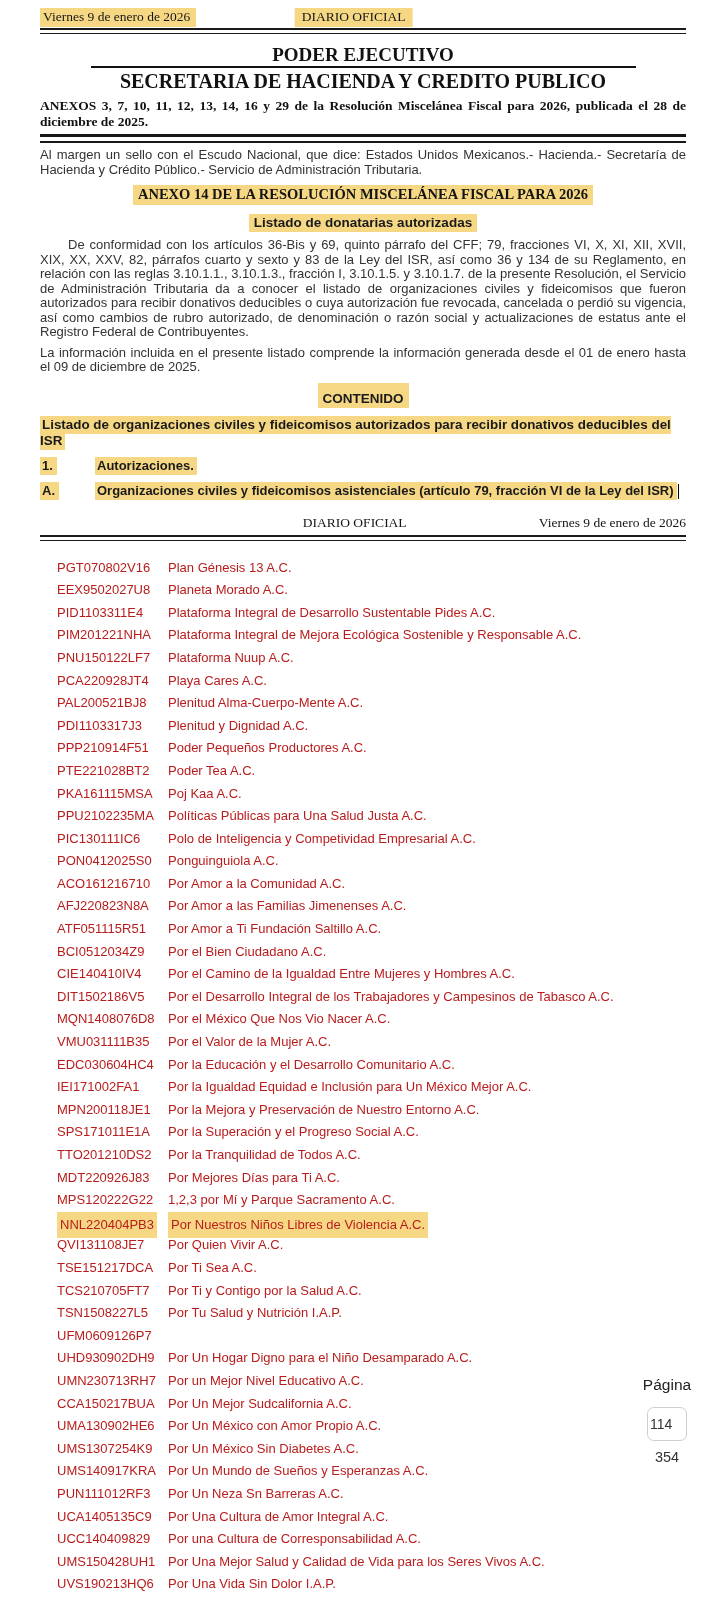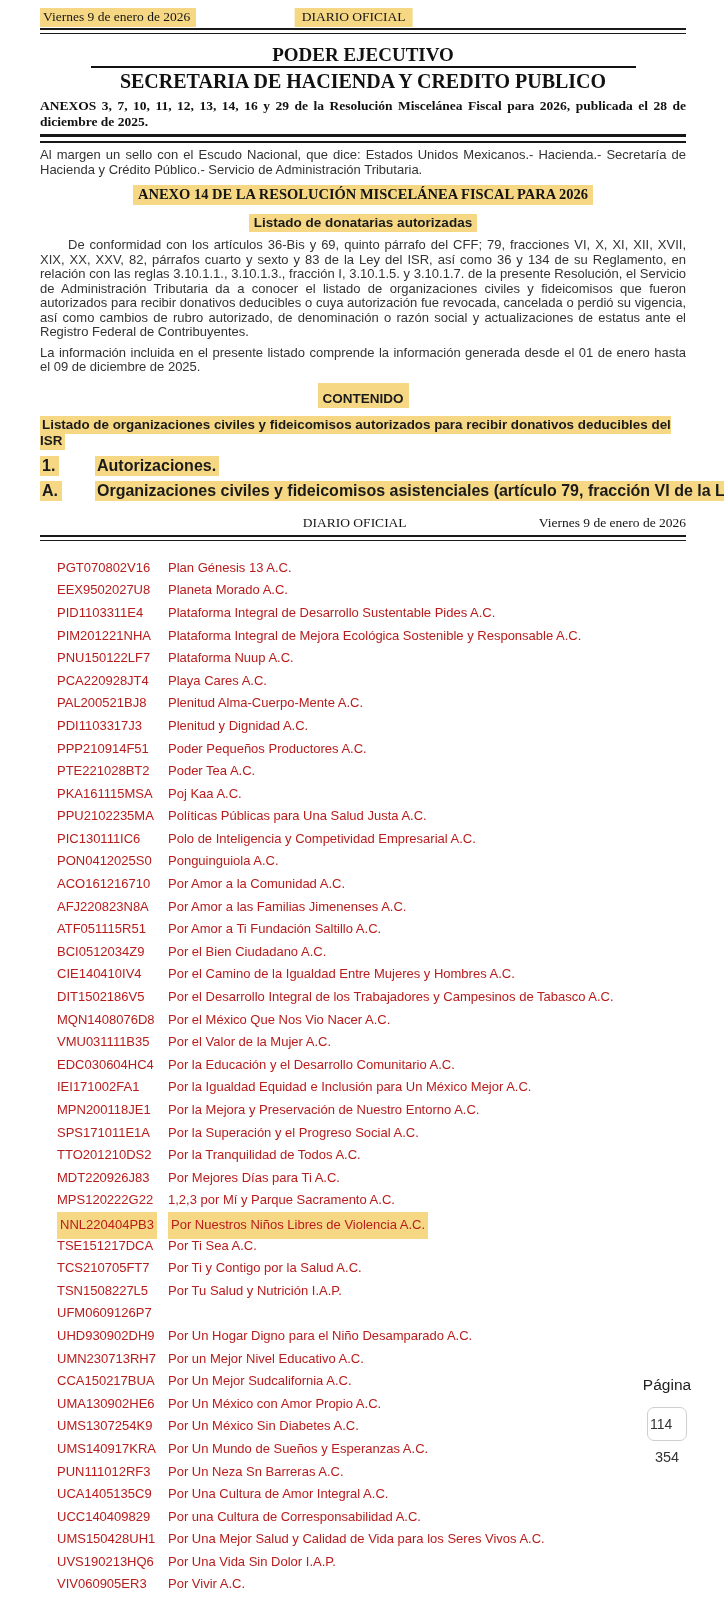--- a/index.html
+++ b/index.html
@@ -37,21 +37,21 @@
 
   .c-line { margin-top:8px; text-align:center; }
   .anexo-title { display:inline-block; font-family:"Liberation Serif", serif; font-weight:bold;
                  font-size:14.5px; color:#141414; padding:1px 5px 2px; }
   .anexo-sub { display:inline-block; font-weight:bold; font-size:13.5px; color:#1a1a1a; padding:1px 5px 2px; }
   .contenido { display:inline-block; font-weight:bold; font-size:13.5px; color:#1a1a1a; padding:8px 5px 2px; }
 
   .listado-title { margin-top:9px; font-weight:bold; font-size:13.4px; line-height:16px; color:#1a1a1a; }
   .listado-title span { padding:1px 3px 2px 2px; }
 
-  .toc-item { margin-top:9px; font-weight:bold; font-size:16px; line-height:16px; color:#1a1a1a; white-space:nowrap; }
+  .toc-item { margin-top:9px; font-weight:bold; font-size:13px; line-height:16px; color:#1a1a1a; white-space:nowrap; }
   .toc-item .num { display:inline-block; width:55px; }
   .toc-item .num span { padding:1px 4px 2px 2px; }
   .toc-item .txt { padding:1px 3px 2px 2px; }
   .caret { display:inline-block; width:1.5px; height:15px; background:#000;
            vertical-align:middle; margin-left:1px; }
 
   
   .hdr2 { position:relative; height:19px; margin-top:16px;
           font-family:"Liberation Serif", serif; font-size:13.5px; color:#151515; }
   .hdr2 .h-title { position:absolute; left:50%; top:0; transform:translateX(-58%); }
@@ -241,20 +241,24 @@
         </div>
         <div class="drow">
           <span class="rfc">MPS120222G22</span>
           <span class="dname">1,2,3 por Mí y Parque Sacramento A.C.</span>
         </div>
         <div class="drow">
           <span class="rfc hl">NNL220404PB3</span>
           <span class="dname hl">Por Nuestros Niños Libres de Violencia A.C.</span>
         </div>
         <div class="drow">
+          <span class="rfc">QVI131108JE7</span>
+          <span class="dname">Por Quien Vivir A.C.</span>
+        </div>
+        <div class="drow">
           <span class="rfc">TSE151217DCA</span>
           <span class="dname">Por Ti Sea A.C.</span>
         </div>
         <div class="drow">
           <span class="rfc">TCS210705FT7</span>
           <span class="dname">Por Ti y Contigo por la Salud A.C.</span>
         </div>
         <div class="drow">
           <span class="rfc">TSN1508227L5</span>
           <span class="dname">Por Tu Salud y Nutrición I.A.P.</span>

